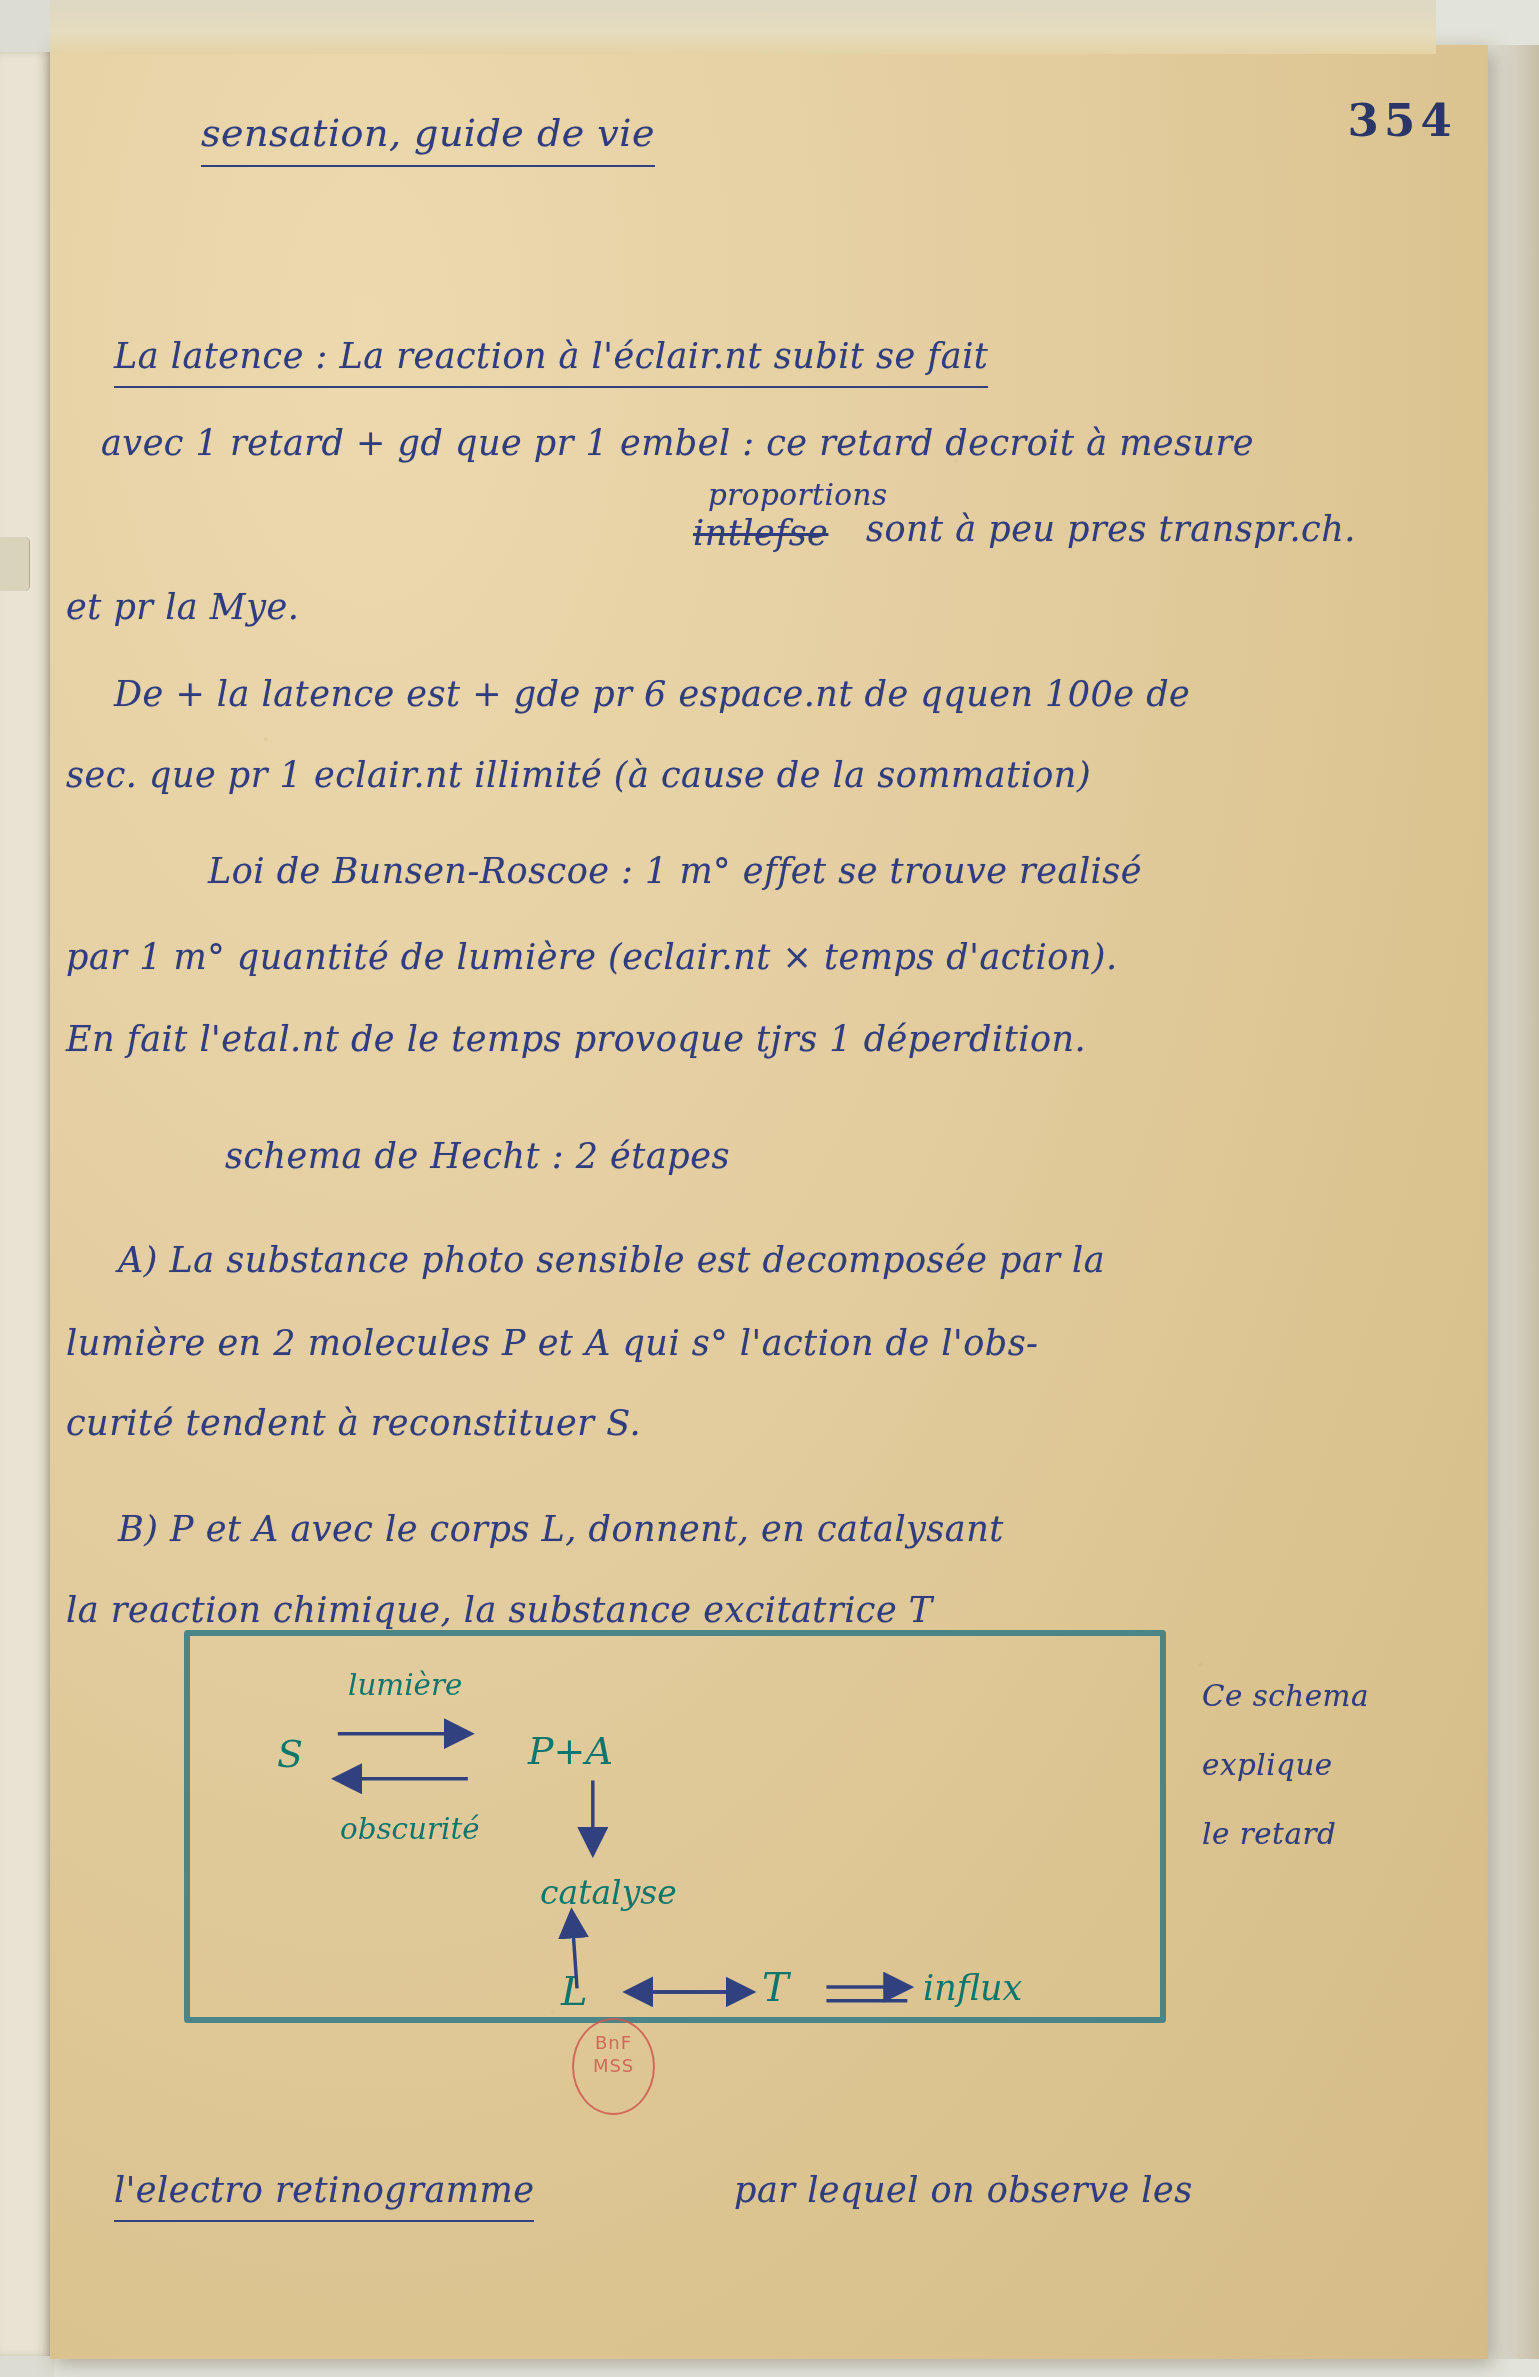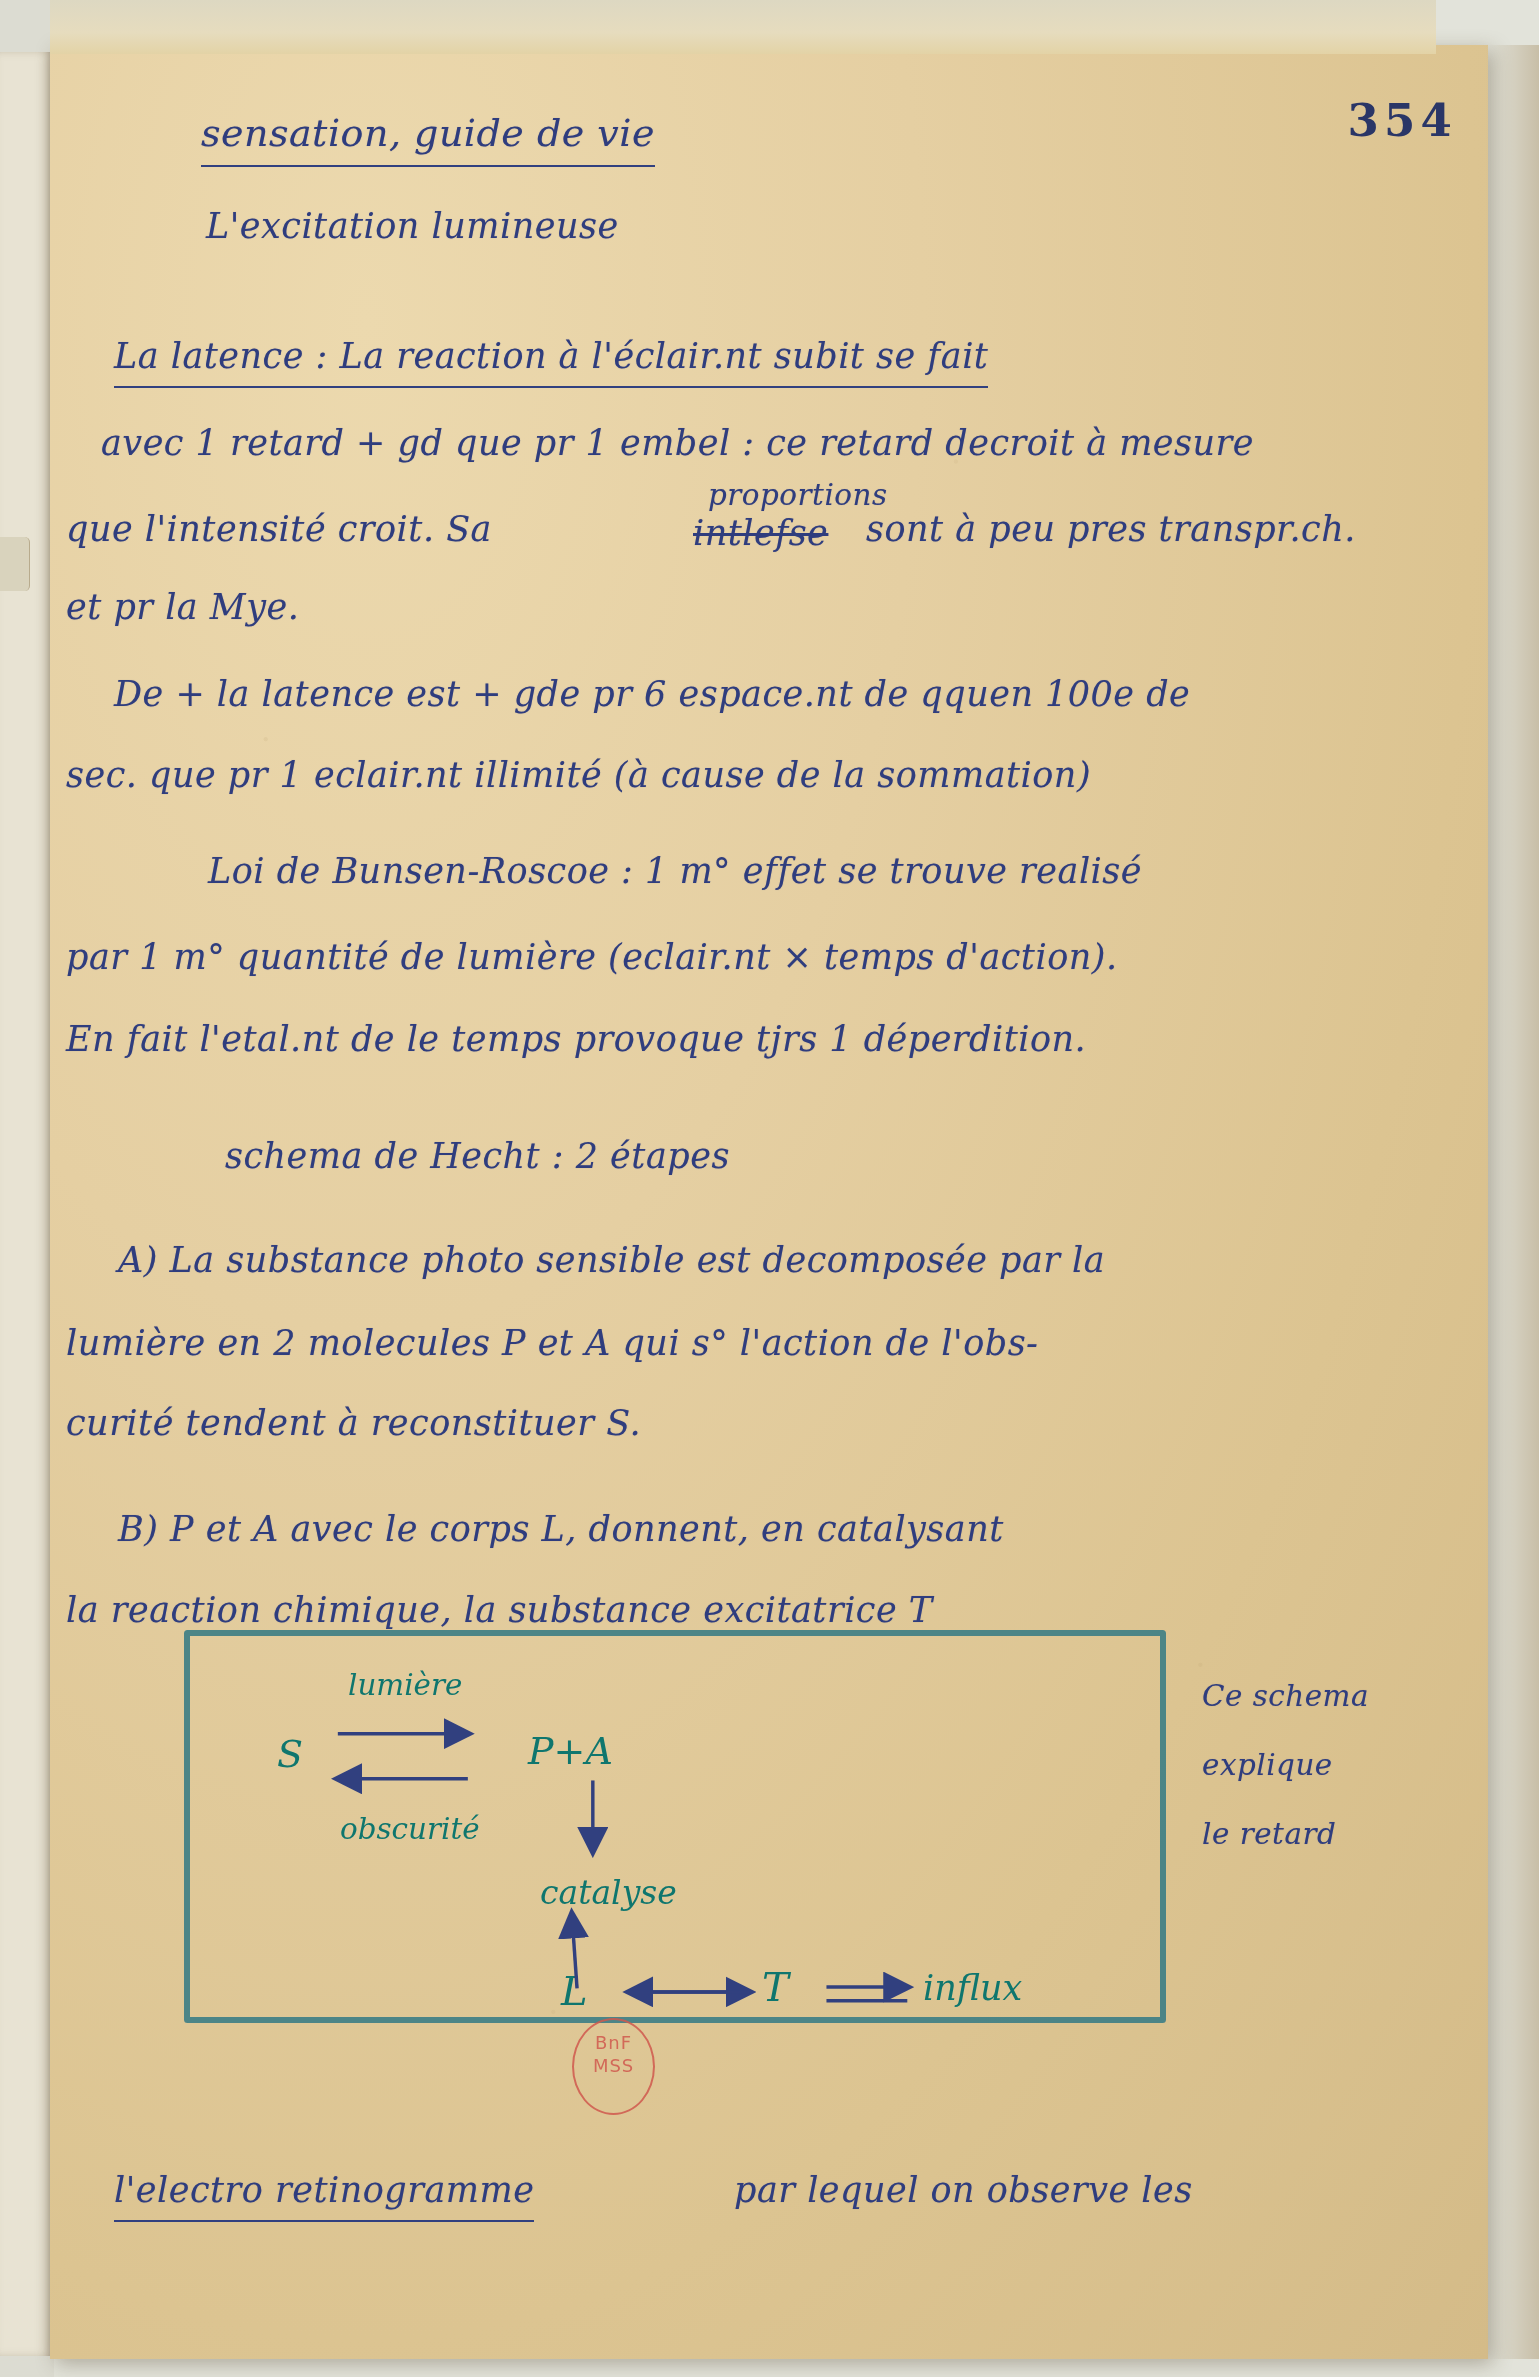--- a/index.html
+++ b/index.html
@@ -166,25 +166,23 @@
 
   <div class="leaf">
     <div class="paper-grain"></div>
   </div>
   <div class="leaf-top-fold"></div>
   <div class="leaf-right-edge"></div>
 
   <div class="folio">354</div>
 
   <div class="hw title u" style="left:201px; top:111px;">sensation, guide de vie</div>
-  <div class="hw sub" style="left:206px; top:206px;">L'excitation lumineuse</div>
 
   <div class="hw line u" style="left:114px; top:336px;">La latence   :  La reaction à l'éclair.nt subit se fait</div>
   <div class="hw line" style="left:66px; top:423px;margin-left:35px;">avec 1 retard + gd que pr 1 embel : ce retard decroit à mesure</div>
-  <div class="hw line" style="left:66px; top:509px;">que l'intensité croit.  Sa</div>
   <div class="hw line strike" style="left:693px; top:513px;">intlefse</div>
   <div class="hw small" style="left:708px; top:478px;">proportions</div>
   <div class="hw line" style="left:866px; top:509px;">sont à peu pres transpr.ch.</div>
   <div class="hw line" style="left:66px; top:587px;">et pr la Mye.</div>
 
   <div class="hw line" style="left:114px; top:674px;">De + la latence est + gde pr 6 espace.nt de qquen 100e de</div>
   <div class="hw line" style="left:66px; top:755px;">sec. que pr 1 eclair.nt illimité (à cause de la sommation)</div>
 
   <div class="hw line" style="left:208px; top:851px;">Loi de Bunsen-Roscoe : 1 m° effet se trouve realisé</div>
   <div class="hw line" style="left:66px; top:937px;">par 1 m° quantité de lumière (eclair.nt × temps d'action).</div>

